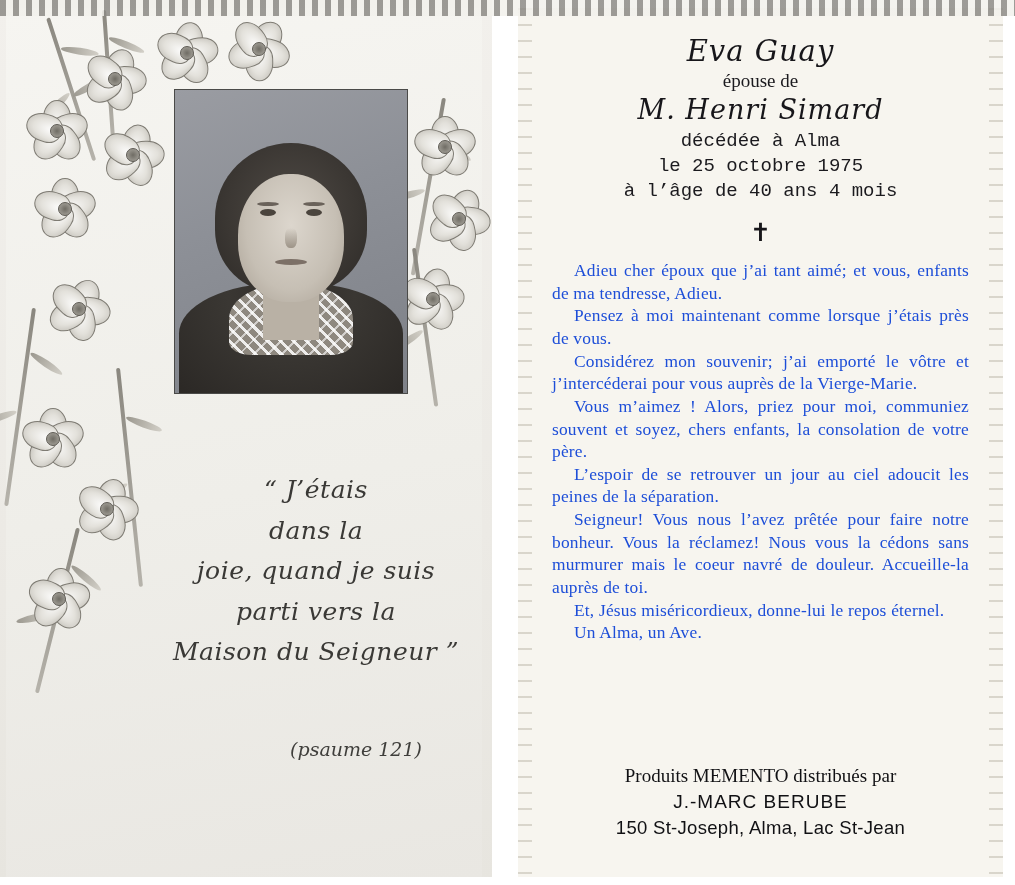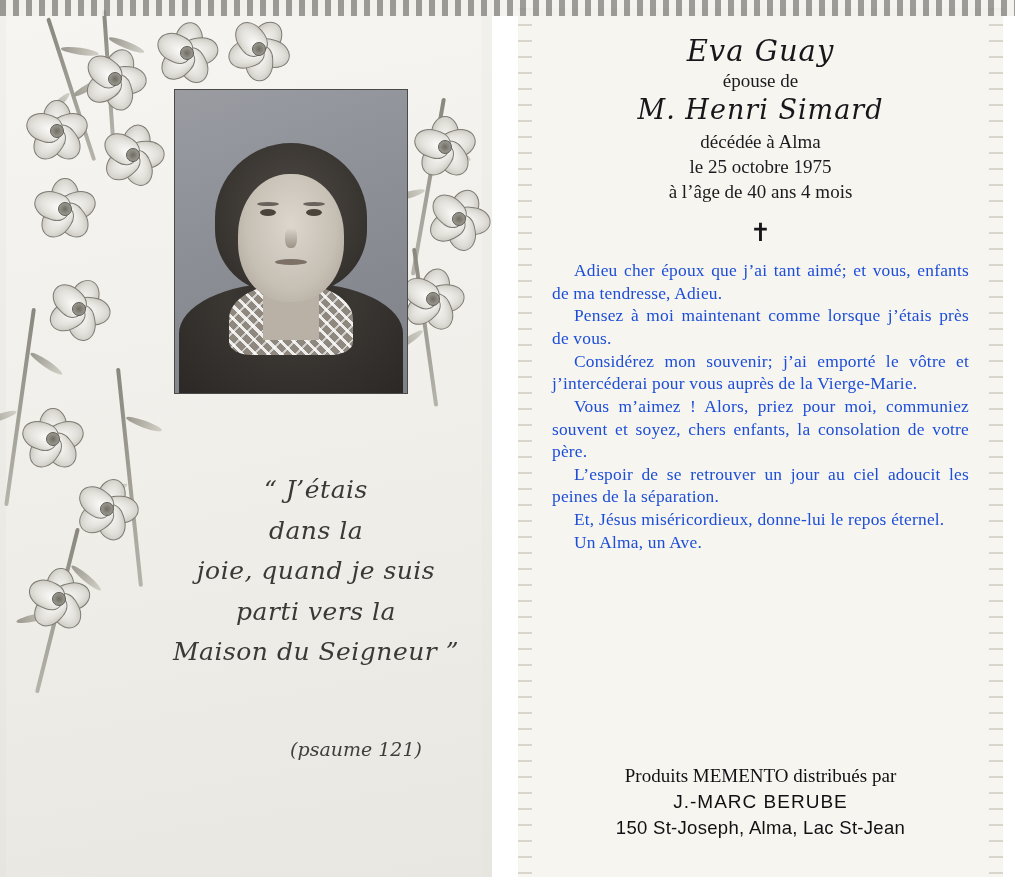--- a/index.html
+++ b/index.html
@@ -287,21 +287,21 @@
     text-align: center;
     font-family: "DejaVu Serif", serif;
     font-style: italic;
     font-size: 27px;
     color: #17161a;
     letter-spacing: 1px;
     margin: 2px 0 4px 0;
   }
   .deces-line {
     text-align: center;
-    font-family: Liberation Serif, serif;
+    font-family: Liberation Mono, monospace;
     font-size: 19px;
     color: #1b1a1e;
     line-height: 1.32;
   }
   .cross {
     text-align: center;
     font-size: 25px;
     color: #17161a;
     margin: 16px 0 14px 0;
     line-height: 1;
@@ -534,20 +534,21 @@
       <div class="deces-line">à l’âge de 40 ans 4 mois</div>
 
       <div class="cross">✝</div>
 
       <div class="body-text">
         <p>Adieu cher époux que j’ai tant aimé; et vous, enfants de ma tendresse, Adieu.</p>
         <p>Pensez à moi maintenant comme lorsque j’étais près de vous.</p>
         <p>Considérez mon souvenir; j’ai emporté le vôtre et j’intercéderai pour vous auprès de la Vierge-Marie.</p>
         <p>Vous m’aimez ! Alors, priez pour moi, communiez souvent et soyez, chers enfants, la consolation de votre père.</p>
         <p>L’espoir de se retrouver un jour au ciel adoucit les peines de la séparation.</p>
+        <p>Seigneur! Vous nous l’avez prêtée pour faire notre bonheur. Vous la réclamez! Nous vous la cédons sans murmurer mais le coeur navré de douleur. Accueille-la auprès de toi.</p>
         <p>Et, Jésus miséricordieux, donne-lui le repos éternel.</p>
         <p>Un Alma, un Ave.</p>
       </div>
 
       <div class="footer">
         <div class="f1">Produits MEMENTO distribués par</div>
         <div class="f2">J.-MARC BERUBE</div>
         <div class="f3">150 St-Joseph, Alma, Lac St-Jean</div>
       </div>
     </div>

